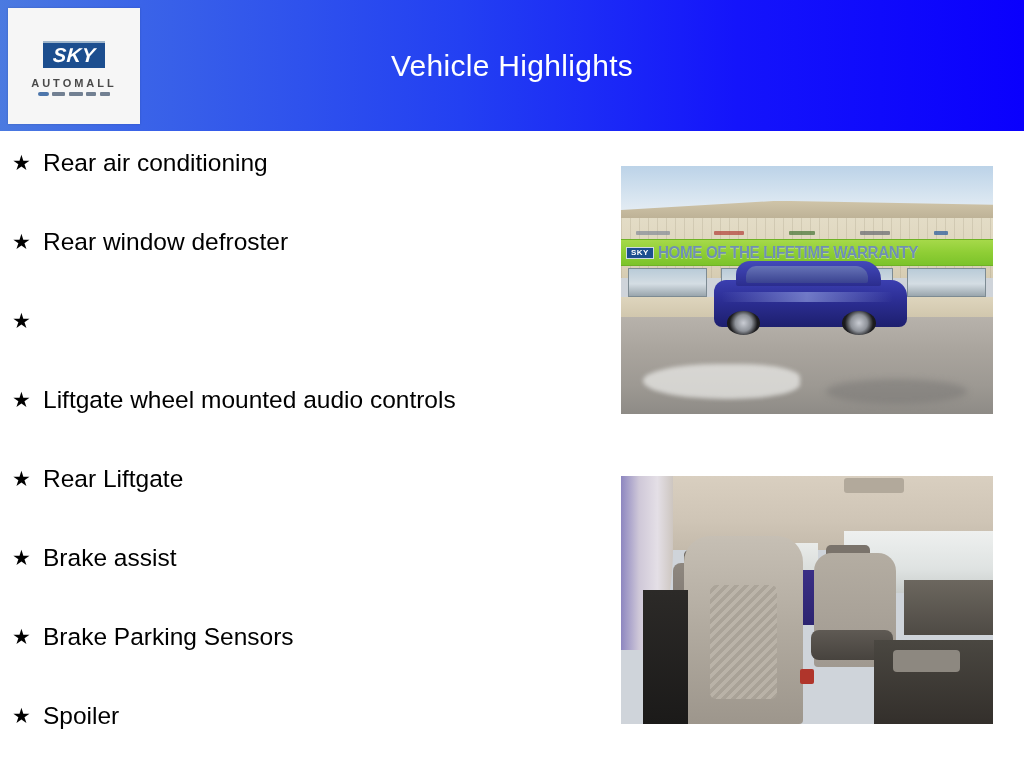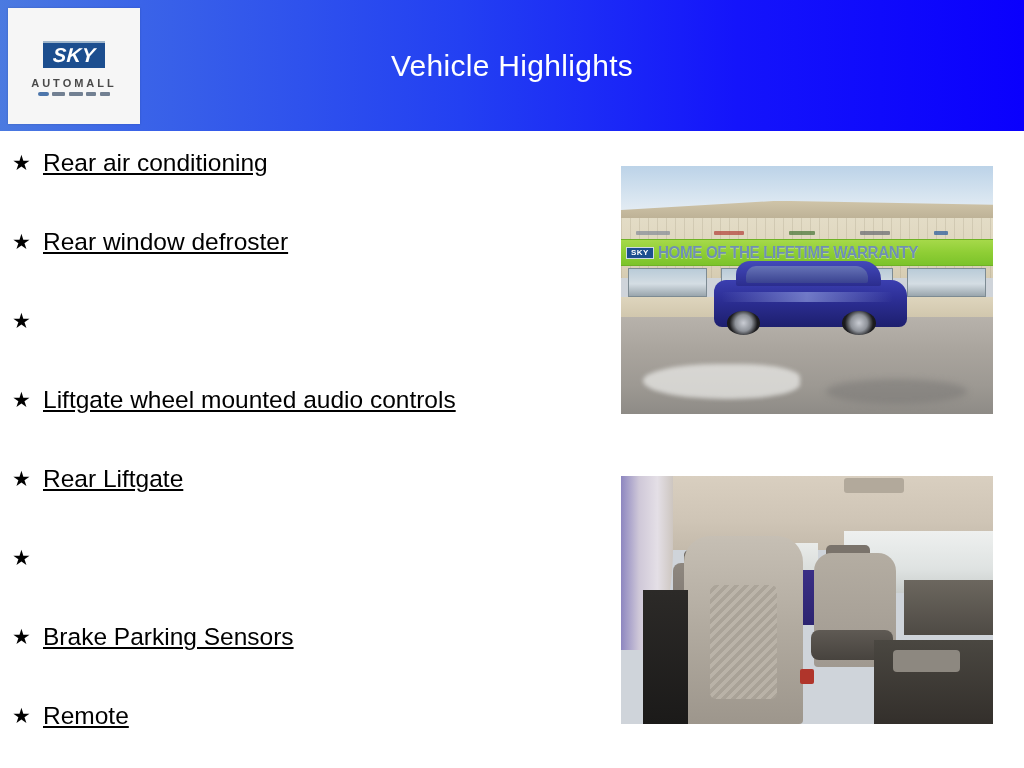--- a/index.html
+++ b/index.html
@@ -138,21 +138,20 @@
     line-height: 32px;
     width: 31px;
     flex: 0 0 31px;
     text-align: left;
   }
   .feature-label {
     color: #000000;
     font-size: 24.5px;
     line-height: 32px;
     white-space: nowrap;
-    text-decoration: underline;
   }
 
   
   .photo {
     position: absolute;
     overflow: hidden;
     background: #cfd4da;
   }
   .photo-exterior {
     left: 621px;
@@ -407,30 +406,31 @@
         <span class="feature-label">Liftgate wheel mounted audio controls</span>
       </div>
 
       <div class="feature-item">
         <span class="feature-star">★</span>
         <span class="feature-label">Rear Liftgate</span>
       </div>
 
       <div class="feature-item">
         <span class="feature-star">★</span>
+        <span class="feature-label">Brake assist</span>
       </div>
 
       <div class="feature-item">
         <span class="feature-star">★</span>
         <span class="feature-label">Brake Parking Sensors</span>
       </div>
 
       <div class="feature-item">
         <span class="feature-star">★</span>
-        <span class="feature-label">Remote</span>
+        <span class="feature-label">Spoiler</span>
       </div>
 
     </div>
 
     <div class="photo photo-exterior">
       <div class="ex-sky"></div>
       <div class="ex-roof"></div>
       <div class="ex-wall"></div>
       <div class="ex-wall-ribs"></div>
 

